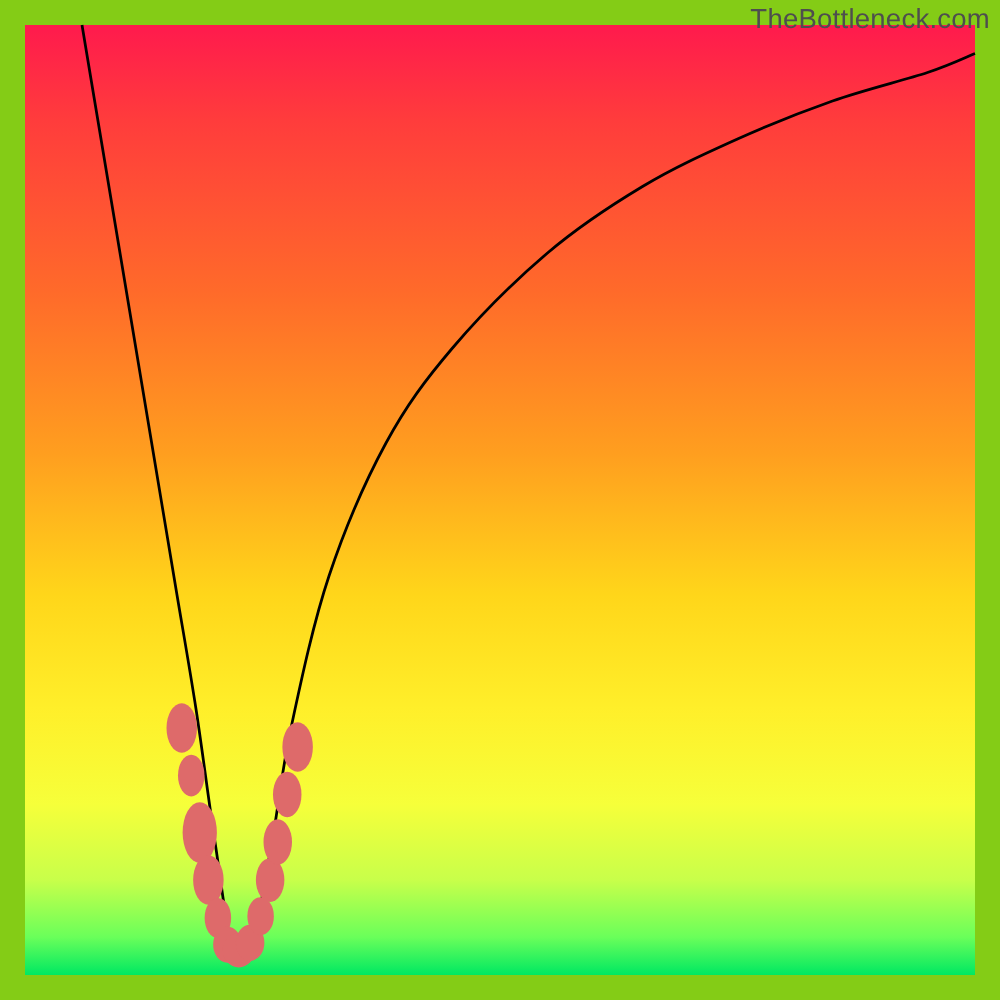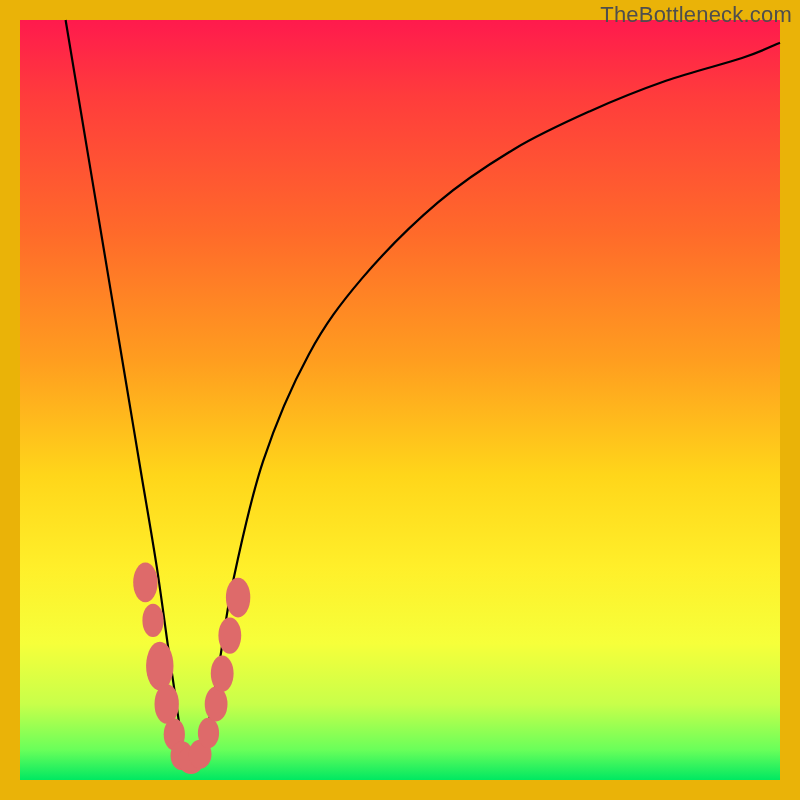--- a/index.html
+++ b/index.html
@@ -10,21 +10,21 @@
     overflow: hidden;
     background: #000;
     font-family: Arial, Helvetica, sans-serif;
   }
   .frame {
     position: absolute;
     top: 0;
     left: 0;
     width: 800px;
     height: 800px;
-    background: #eab308;
+    background: #84cc16;
   }
   .plot {
     position: absolute;
     top: 20px;
     left: 20px;
     width: 760px;
     height: 760px;
     
     background: linear-gradient(
       to bottom,

